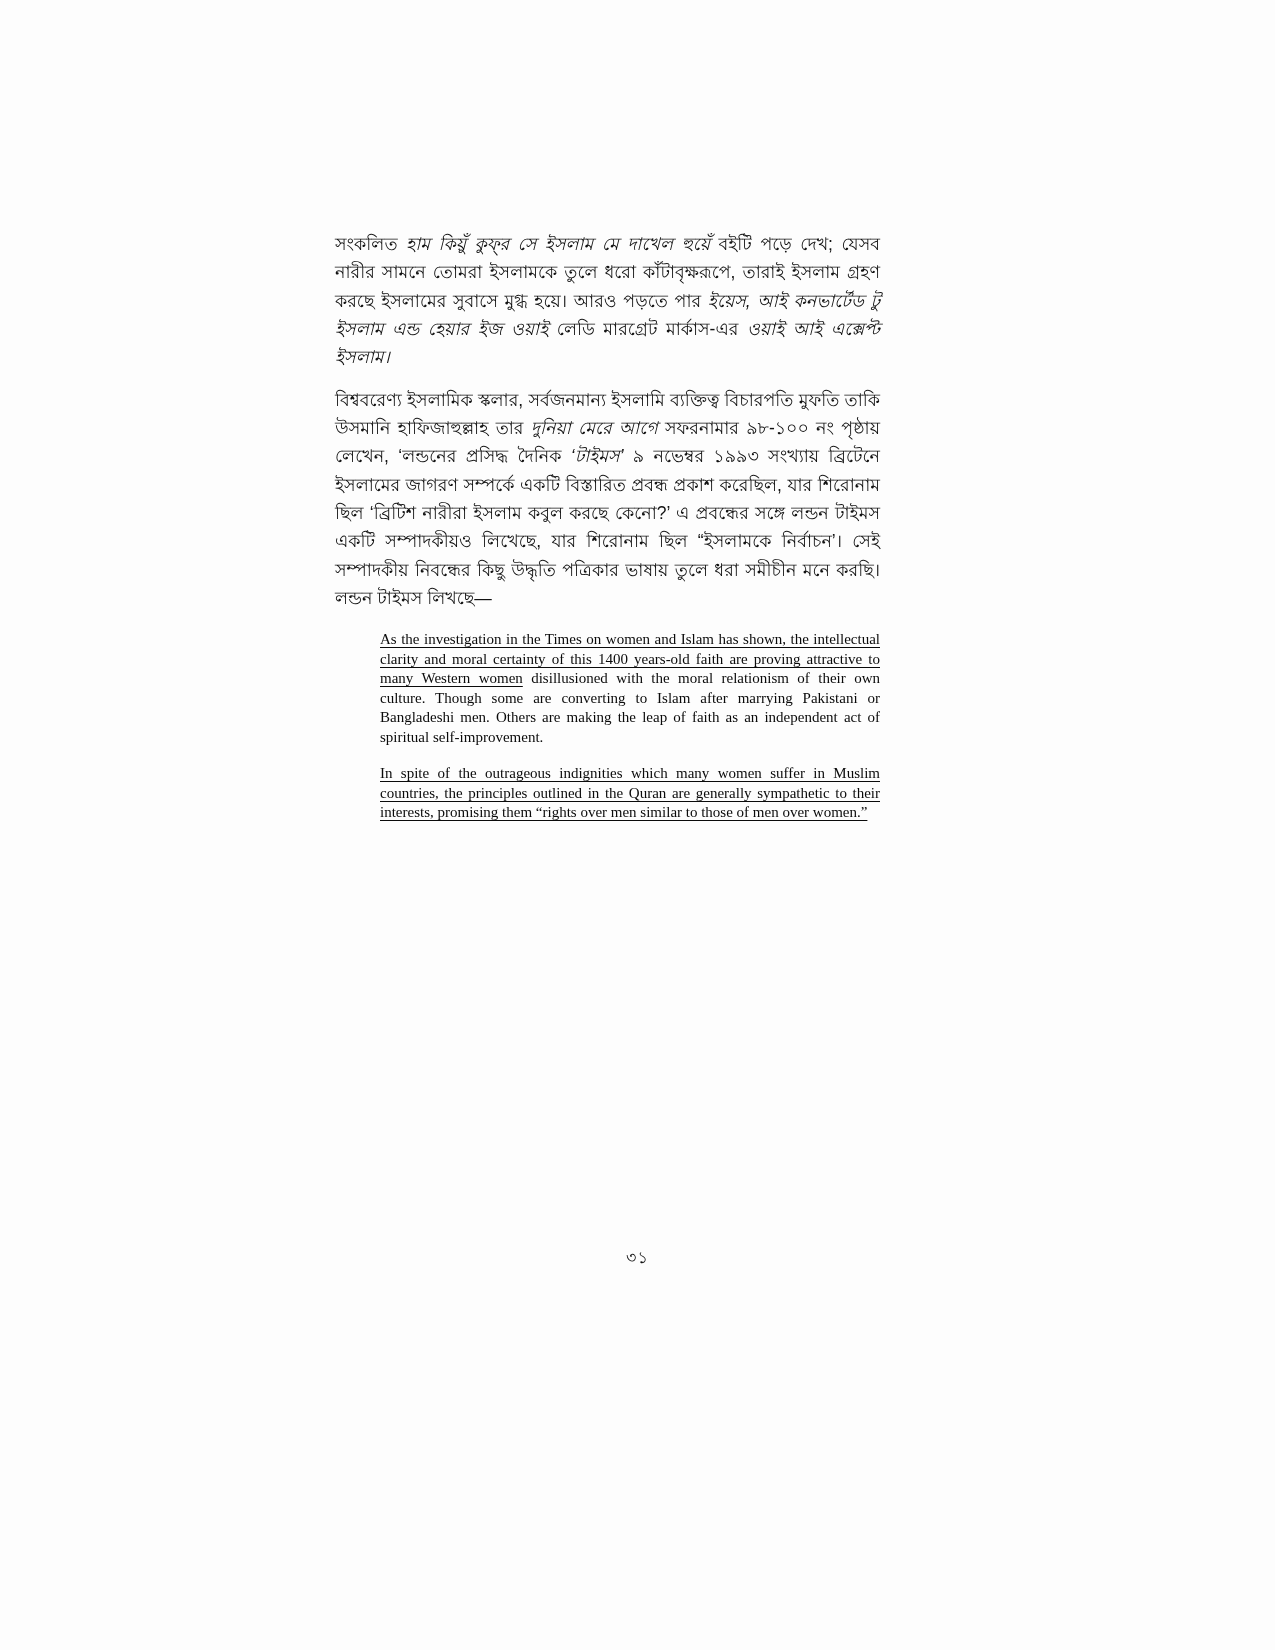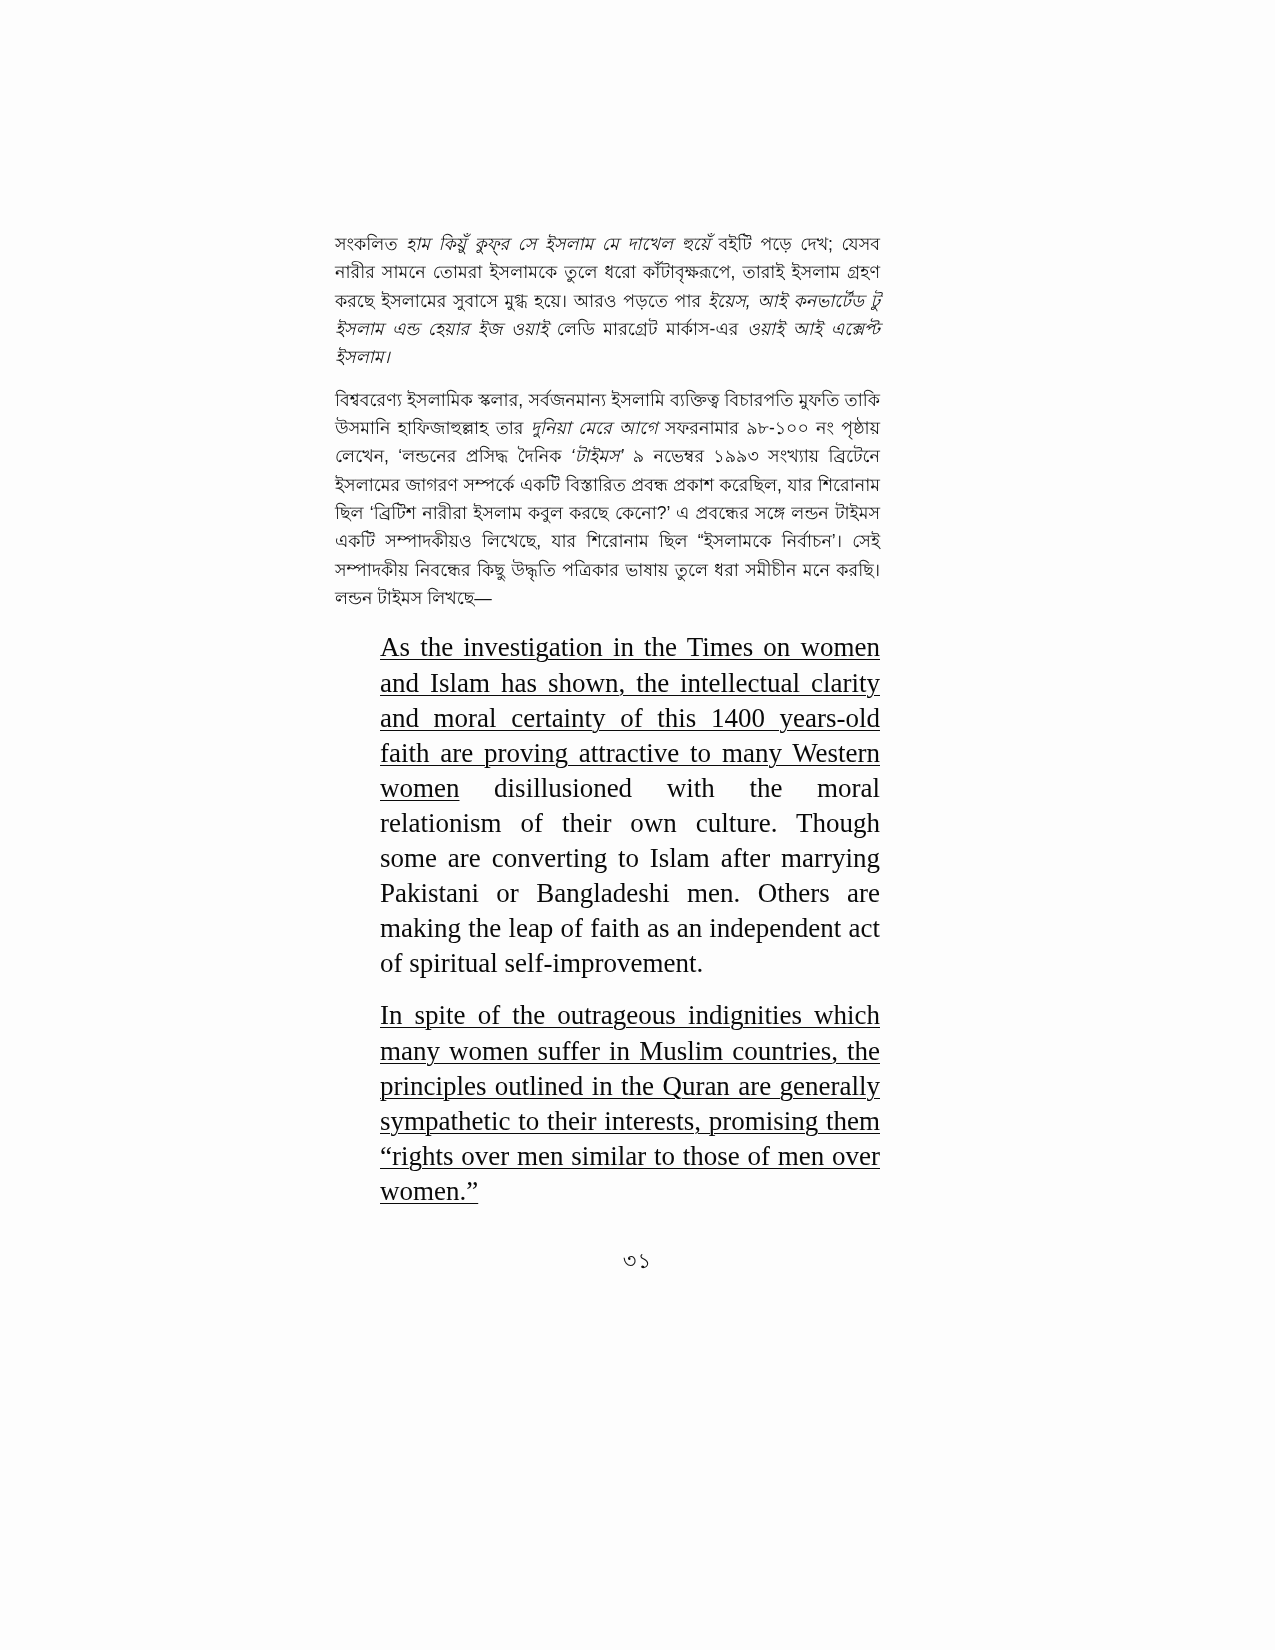--- a/index.html
+++ b/index.html
@@ -51,40 +51,40 @@
   }
   .bn-italic {
     font-style: italic;
   }
   .quote-block {
     margin: 18px 0 0 45px;
     width: 500px;
   }
   .quote-para {
     font-family: "Liberation Serif", serif;
-    font-size: 27px;
+    font-size: 15px;
     line-height: 1.30;
     text-align: justify;
     text-justify: inter-word;
     margin: 0 0 17px 0;
     color: #0a0a0a;
   }
   .quote-para .u {
     text-decoration: underline;
     text-underline-offset: 3px;
     text-decoration-thickness: 1px;
   }
   .page-number {
     position: absolute;
     left: 0;
     top: 1245px;
     width: 1275px;
     text-align: center;
     font-family: "Liberation Sans", sans-serif;
-    font-size: 21px;
+    font-size: 16px;
     color: #111;
   }
   .page-number span { letter-spacing: 1px; }
 </style>
 </head>
 <body>
 
 <div class="page">
 
   <div class="corner-mark">· ·</div>

